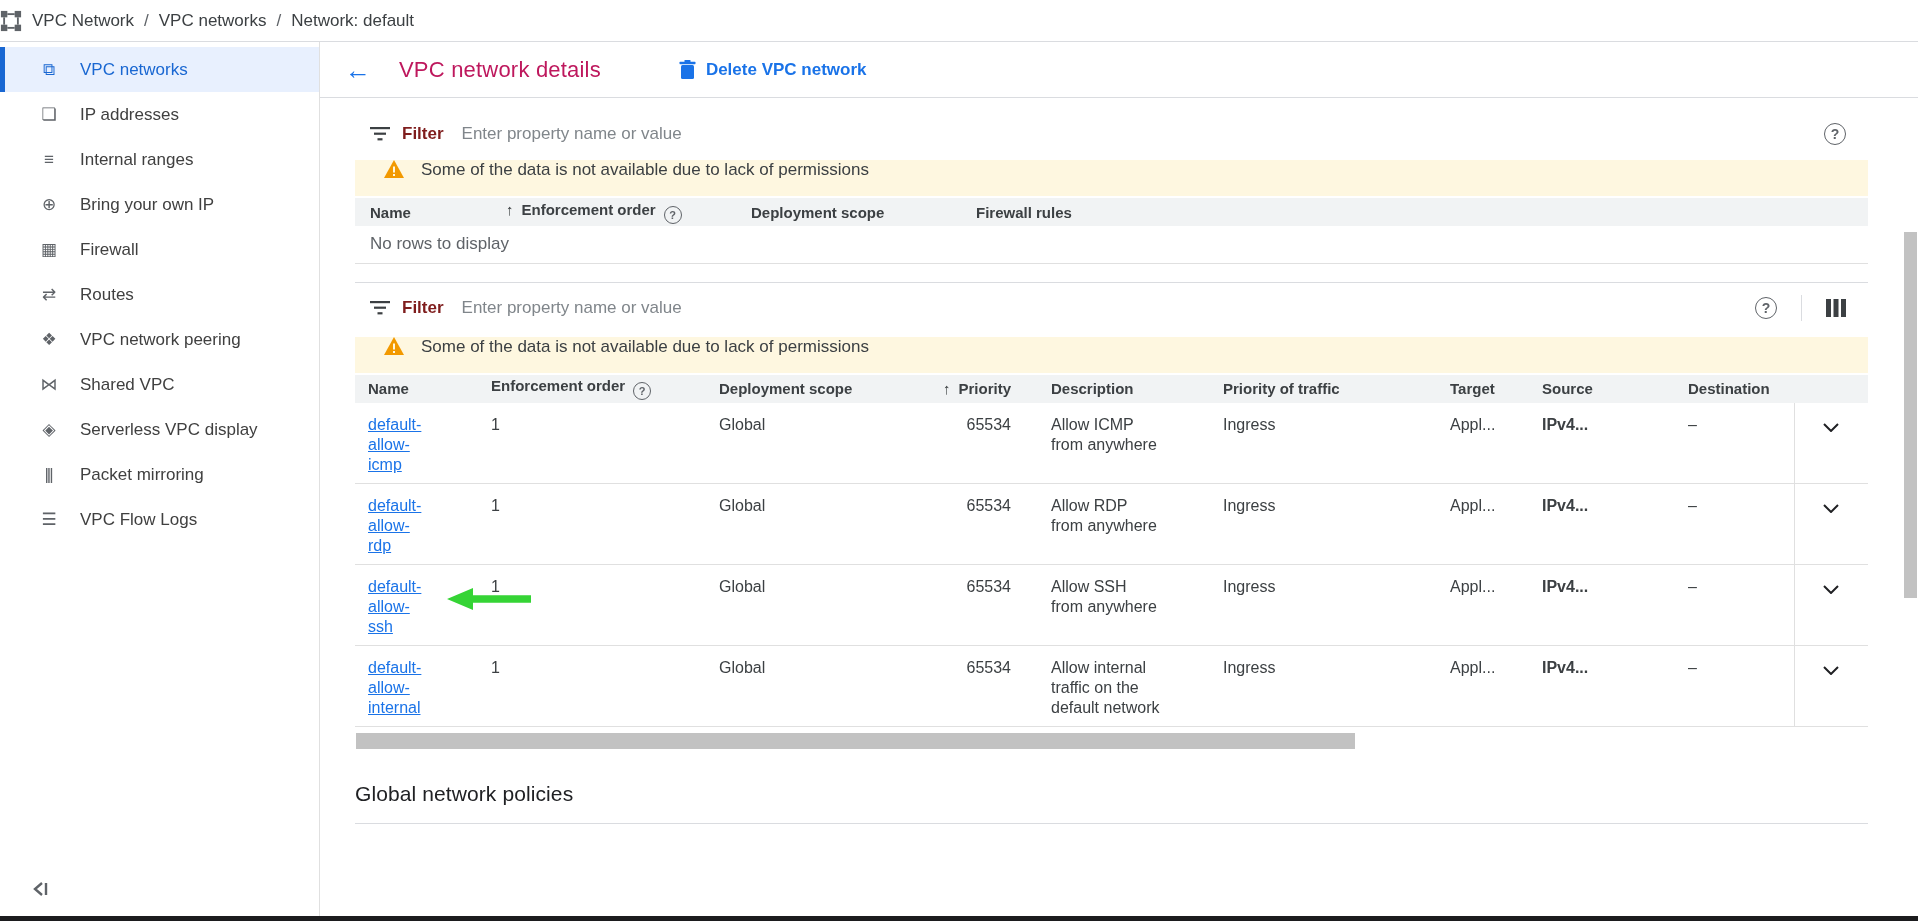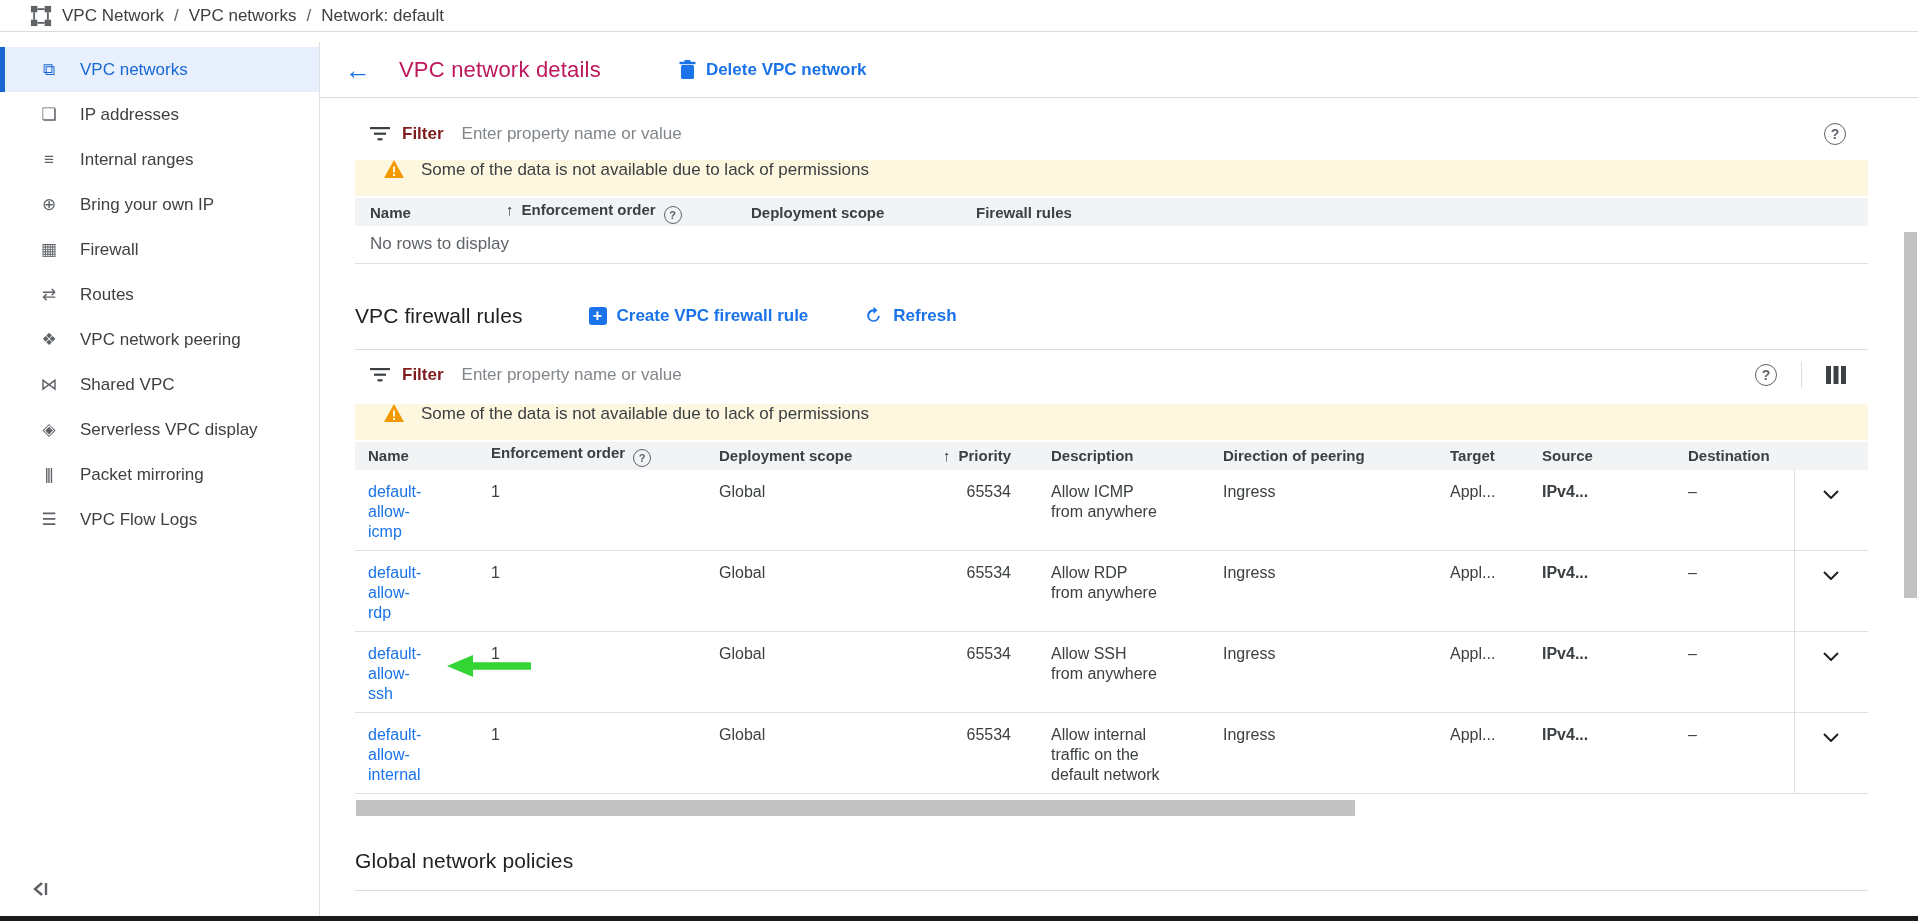--- a/index.html
+++ b/index.html
@@ -1,22 +1,22 @@
 <!DOCTYPE html>
 <html><head>
 <meta charset="utf-8">
 <style>
   * { box-sizing: border-box; margin: 0; padding: 0; }
   html,body { width:1918px; height:921px; }
   body { font-family:"Liberation Sans", sans-serif; background:#fff; color:#3c4043; overflow:hidden; }
   #app { position:relative; width:1918px; height:921px; background:#fff; overflow:hidden; }
 
   
-  .topbar { position:absolute; left:0; top:0; width:1918px; height:32px;
-            border-bottom:1px solid #dadce0; display:flex; align-items:center; padding-left:30px; background:#fff; z-index:5; }
+  .topbar { position:absolute; left:0; top:0; width:1918px; height:42px;
+            border-bottom:1px solid #dadce0; display:flex; align-items:center; background:#fff; z-index:5; }
   .topbar .prod-icon { width:22px; height:22px; margin-right:10px; color:#5f6368; }
   .crumb { font-size:17px; color:#3c4043; text-decoration:none; cursor:pointer; }
   .crumb-sep { font-size:17px; color:#5f6368; margin:0 10px; }
 
   
   .sidebar { position:absolute; left:0; top:42px; width:320px; height:874px;
              border-right:1px solid #e0e0e0; background:#fff; padding-top:5px; }
   .side-item { height:45px; display:flex; align-items:center; cursor:pointer; position:relative; }
   .side-item .side-icon { width:24px; margin-left:36px; font-size:17px; color:#5f6368; text-align:center; flex:0 0 24px; letter-spacing:-2px; }
   .side-item .side-label { margin-left:20px; font-size:17px; color:#404040; white-space:nowrap; }
@@ -63,21 +63,21 @@
   th { font-size:15px; font-weight:bold; color:#3c4043; text-align:left; padding-left:16px; white-space:nowrap; overflow:hidden; }
   th .sort-up { font-weight:bold; margin-right:8px; font-size:15px; }
   th .help-sm { display:inline-flex; width:18px; height:18px; border:1.4px solid #5f6368; border-radius:50%;
                 font-size:11px; align-items:center; justify-content:center; vertical-align:-4px; margin-left:8px; color:#5f6368; }
   .t1 { margin-top:2px; }
   .t1 td.empty { font-size:17px; color:#5f6368; height:37px; padding-left:15px; border-bottom:1px solid #e0e0e0; }
   .t2 { margin-top:2px; }
   .t2 tbody td { vertical-align:top; padding:12px 0 8px 16px; font-size:16px; color:#3c4043; line-height:20px;
                  border-bottom:1px solid #e0e0e0; }
   .t2 td.c-name { padding-left:13px; position:relative; }
-  .rule-link { color:#1a73e8; display:inline-block; max-width:64px; overflow-wrap:break-word; cursor:pointer; }
+  .rule-link { color:#1a73e8; text-decoration:underline; display:inline-block; max-width:64px; overflow-wrap:break-word; cursor:pointer; }
   .c-pri, th.h-pri { text-align:right; padding-right:24px !important; }
   .t2 td.c-desc { padding-right:44px; }
   .t2 td.c-src { font-weight:bold; }
   .t2 td.c-chev { border-left:1px solid #e0e0e0; text-align:center; padding:14px 0 0 0; }
   .chev { cursor:pointer; display:inline-block; }
   .green-arrow { position:absolute; left:92px; top:23px; }
 
   
   .section-head { display:flex; align-items:center; height:30px; }
   .sh1 { margin-top:37px; }
@@ -245,33 +245,20 @@
             <th>Firewall rules</th>
           </tr>
         </thead>
         <tbody>
           <tr>
               <td class="empty" colspan="4">No rows to display</td>
             </tr>
         </tbody>
       </table>
 
-      <div class="section-head sh1">
-        <span class="section-title">VPC firewall rules</span>
-        <span class="blue-act act-create">
-          <span class="plus-box">+</span>
-          <span>Create VPC firewall rule</span>
-        </span>
-        <span class="blue-act act-refresh">
-          <svg class="refresh-glyph" viewBox="0 0 24 24" fill="#1a73e8">
-            <path d="M12 4V1l5 4.5L12 10V7a5.5 5.5 0 1 0 5.5 5.5h2.5A8 8 0 1 1 12 4z"></path>
-          </svg>
-          <span>Refresh</span>
-        </span>
-      </div>
 
       <div class="card2">
         <div class="filter-row f2">
           <svg class="filter-glyph" viewBox="0 0 20 14" fill="#3c4043">
             <rect x="0" y="0" width="20" height="2.2"></rect>
               <rect x="4" y="5.6" width="12" height="2.2"></rect>
               <rect x="7.5" y="11.2" width="5" height="2.2"></rect>
           </svg>
           <span class="filter-label">Filter</span>
           <span class="filter-input">Enter property name or value</span>
@@ -312,21 +299,21 @@
             <tr>
               <th style="padding-left:13px">Name</th>
               <th>
                 <span>Enforcement order</span><span class="help-sm">?</span>
               </th>
               <th>Deployment scope</th>
               <th class="h-pri">
                 <span class="sort-up">↑</span><span>Priority</span>
               </th>
               <th>Description</th>
-              <th>Direction of peering</th>
+              <th>Priority of traffic</th>
               <th>Target</th>
               <th>Source</th>
               <th>Destination</th>
               <th></th>
             </tr>
           </thead>
           <tbody>
 
               <tr>
                 <td class="c-name">

